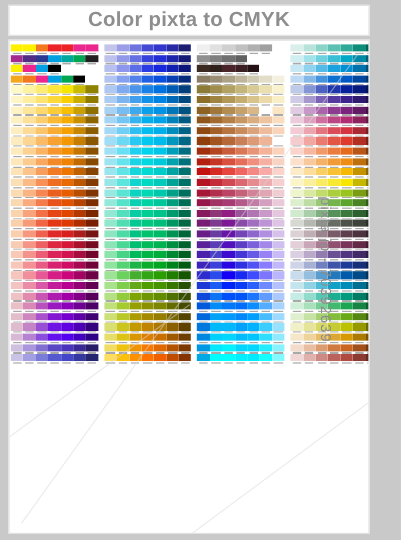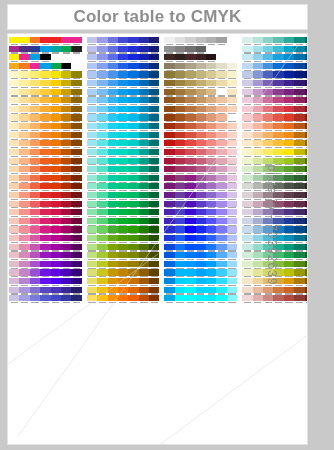--- a/index.html
+++ b/index.html
@@ -70,21 +70,21 @@
     position:absolute;left:0;top:0;width:301px;height:412px;
     pointer-events:none;opacity:.5;
   }
 </style>
 </head>
 <body>
 
 <div id="stage">
 
   <div id="title-card">
-    <div id="title-text">Color table to CMYK</div>
+    <div id="title-text">Color pixta to CMYK</div>
   </div>
 
   <div id="panel">
     <div id="blocks">
         <div class="block">
           <div class="row">
             <div class="cell">
               <div class="sw" style="background: rgb(255, 240, 0);"></div>
               <div class="lab">
                 <i></i>

